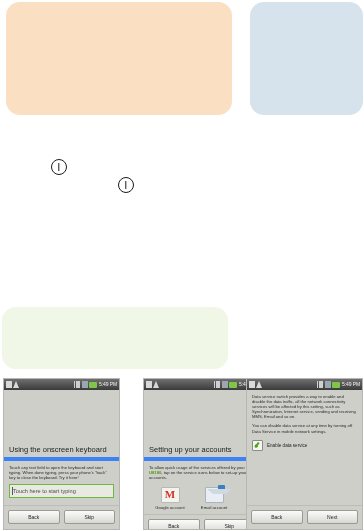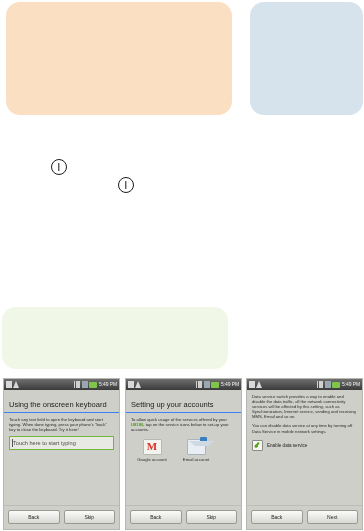--- a/index.html
+++ b/index.html
@@ -18,21 +18,21 @@
   .circ-icon::after{content:"";position:absolute;left:50%;top:3px;
        width:1.4px;height:8px;background:#1b1b1b;transform:translateX(-50%);}
   #icon-one{left:51px;top:159px;}
   #icon-two{left:118px;top:177px;}
 
   
   .phone{position:absolute;top:378px;width:117px;height:152px;
          background:#cfcfca;box-sizing:border-box;overflow:hidden;
          border:1px solid #b7b7b2;}
   #phone-1{left:3px;}
-  #phone-2{left:125px;}
+  #phone-2{left:143px;}
   #phone-3{left:246px;}
 
   .statusbar{height:11px;background:linear-gradient(#6f6f6f,#3b3b3b);
        display:flex;align-items:center;padding:0 2px;box-sizing:border-box;}
   .sb-left{display:flex;gap:1px;align-items:center;}
   .sb-right{margin-left:auto;display:flex;gap:1px;align-items:center;}
   .sb-ico{width:6px;height:7px;background:#d9d9d9;display:inline-block;}
   .sb-ico.warn{background:transparent;width:7px;height:7px;position:relative;}
   .sb-ico.warn::after{content:"";position:absolute;left:0;bottom:0;
        border-left:3.5px solid transparent;border-right:3.5px solid transparent;
@@ -41,21 +41,21 @@
   .sb-ico.sig::after{content:"";position:absolute;left:0;bottom:0;width:7px;height:7px;
        background:repeating-linear-gradient(90deg,#d0d0d0 0 1.4px,transparent 1.4px 2.2px);}
   .sb-ico.wifi{background:#9aa6b0;}
   .sb-ico.batt{background:#7ec64a;width:8px;height:6px;border-radius:1px;}
   .sb-time{color:#f2f2f2;font-size:5px;line-height:5px;letter-spacing:-.1px;
        white-space:nowrap;padding-left:1px;}
 
   .screen{height:calc(100% - 11px);display:flex;flex-direction:column;
        background:#cfcfca;}
   .scr-title{font-size:7.5px;color:#1d1d1d;padding:10px 5px 3px 5px;
-       border-bottom:1px solid #3b82f6;line-height:9px;white-space:nowrap;}
+       border-bottom:4px solid #3b82f6;line-height:9px;white-space:nowrap;margin-top:45px;}
   .scr-body{flex:1;padding:4px 5px;display:flex;flex-direction:column;gap:4px;}
   .scr-p{font-size:4.2px;line-height:5.1px;color:#2a2a2a;margin:0;}
   .hl{color:#4a9a16;font-weight:bold;}
 
   .textfield{border:1.3px solid #6fb83a;background:#e9e9e4;
        font-size:5.6px;color:#4b4b4b;padding:2px 3px;line-height:8px;
        position:relative;}
   .textfield::before{content:"";position:absolute;left:2px;top:2px;
        width:1px;height:8px;background:#555;}
 

